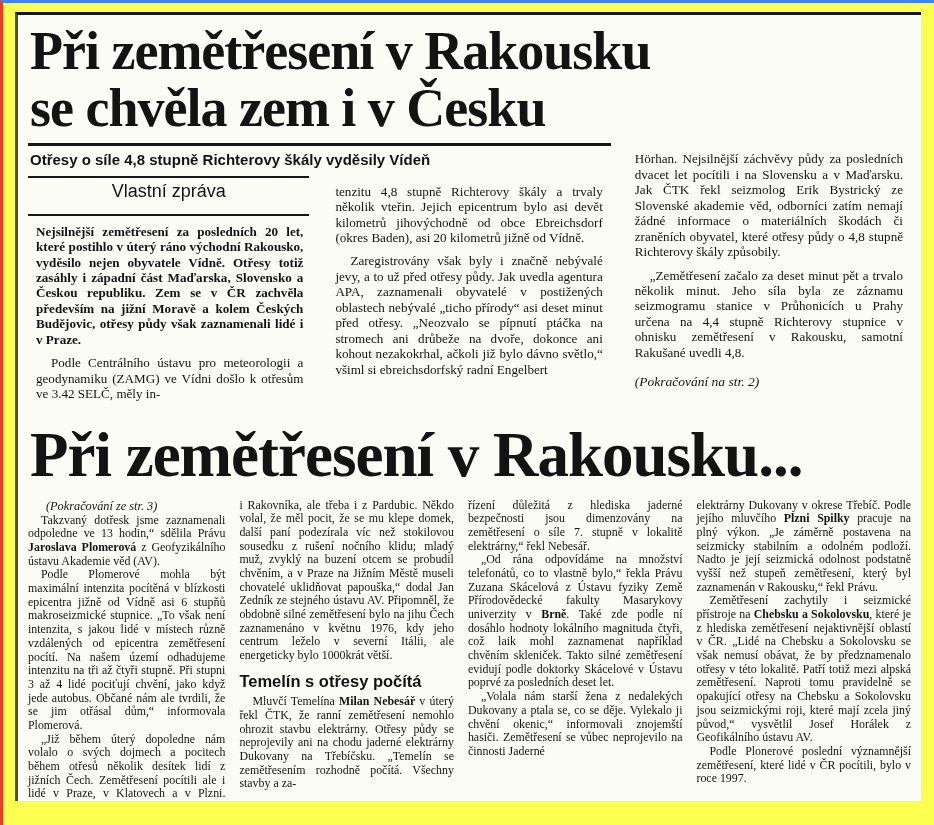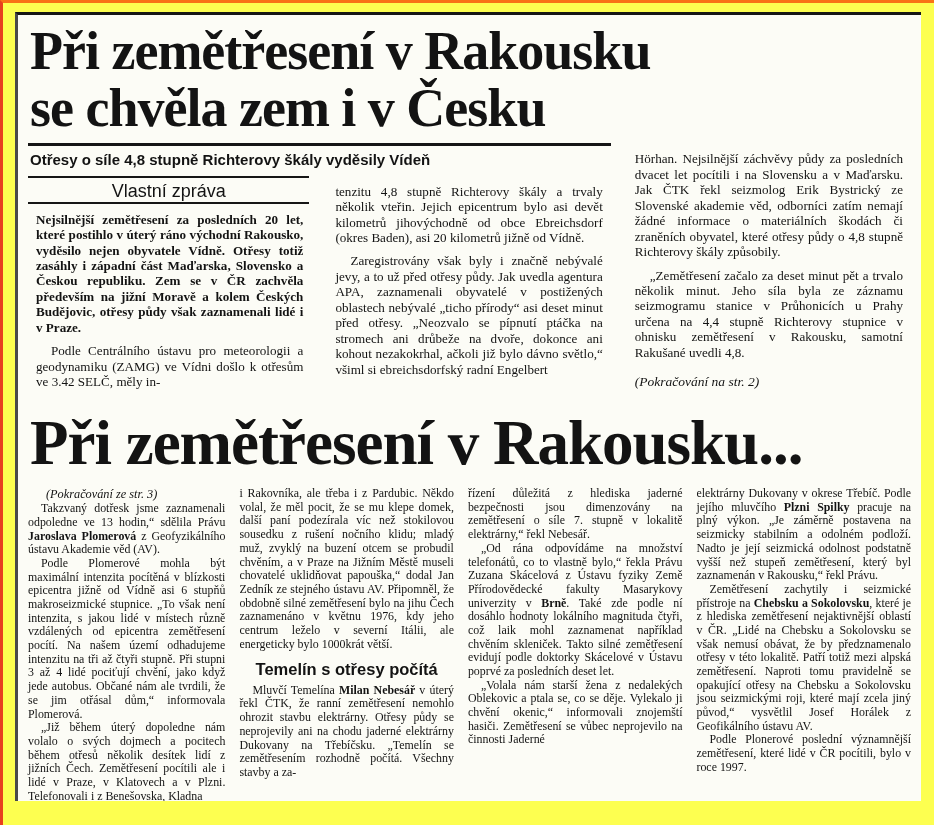--- a/index.html
+++ b/index.html
@@ -1,19 +1,19 @@
 <!DOCTYPE html>
 <html lang="cs"><head>
 <meta charset="utf-8">
 <style>
   html, body { margin: 0; padding: 0; background: #e9e9e9; }
   .frame {
     width: 934px; height: 825px; box-sizing: border-box;
     background: #fdff50;
-    border-top: 3px solid #f97316;
+    border-top: 3px solid #3b82f6;
     border-left: 3px solid #e8401e;
     padding: 9px 13px 24px 12px;
   }
   .paper {
     width: 100%; height: 100%; box-sizing: border-box;
     background: #fcfcf6;
     border-top: 3px solid #161616;
     border-left: 3px solid #4a4a4a;
     padding: 6px 10px 4px 10px;
     overflow: hidden;
@@ -31,21 +31,21 @@
     font-family: "Liberation Sans", "DejaVu Sans", sans-serif;
     font-weight: bold; font-size: 15px; line-height: 1.15;
     padding: 2px 0 7px 2px;
   }
   .top-2cols { display: flex; gap: 16px; }
   .tcol { flex: 1; min-width: 0; }
   .kicker-box {
     border-top: 2px solid #161616; border-bottom: 2px solid #161616;
     text-align: center;
     font-family: "Liberation Sans", "DejaVu Sans", sans-serif;
-    font-size: 18px; padding: 3px 0 0 0; margin: 0 2px 7px 0;
+    font-size: 18px; padding: 3px 0 12px 0; margin: 0 2px 7px 0;
   }
   .bt p {
     font-size: 13.1px; line-height: 1.18; text-align: justify;
     margin: 8px; text-indent: 15px;
   }
   .bt p.noindent { text-indent: 0; }
   .bt p.lead { font-weight: bold; }
   .continuation {
     font-style: italic; text-align: center; text-indent: 0 !important;
     margin-top: 14px !important; font-size: 13.5px !important;
@@ -63,21 +63,20 @@
   }
   .bt2 p.noindent { text-indent: 0; }
   .continued {
     font-style: italic; text-align: left; text-indent: 18px !important;
     font-size: 12.3px !important; margin-bottom: 1px !important;
   }
   .colhead {
     font-family: "Liberation Sans", "DejaVu Sans", sans-serif;
     font-weight: bold; font-size: 16.5px; line-height: 1.12;
     margin: 9px 0 5px 0;
-    text-align: center;
   }
   .footer {
     font-family: "Liberation Sans", "DejaVu Sans", sans-serif;
     font-weight: bold; font-size: 21px; letter-spacing: 0.5px;
     margin: 8px 0 0 4px;
   }
 </style>
 </head>
 <body>
 
@@ -123,21 +122,21 @@
         <div class="footer">PRÁVO 12.7.2000</div>
       </div>
       <div class="bcol bt2">
         <p class="noindent">i Rakovníka, ale třeba i z Pardubic. Někdo volal, že měl pocit, že se mu klepe domek, další paní podezírala víc než stokilovou sousedku z rušení nočního klidu; mladý muž, zvyklý na buzení otcem se probudil chvěním, a v Praze na Jižním Městě museli chovatelé uklidňovat papouška,“ dodal Jan Zedník ze stejného ústavu AV. Připomněl, že obdobně silné zemětřesení bylo na jihu Čech zaznamenáno v květnu 1976, kdy jeho centrum leželo v severní Itálii, ale energeticky bylo 1000krát větší.</p>
         <div class="colhead">Temelín s otřesy počítá</div>
         <p>Mluvčí Temelína <b>Milan Nebesář</b> v úterý řekl ČTK, že ranní zemětřesení nemohlo ohrozit stavbu elektrárny. Otřesy půdy se neprojevily ani na chodu jaderné elektrárny Dukovany na Třebíčsku. „Temelín se zemětřesením rozhodně počítá. Všechny stavby a za-</p>
       </div>
       <div class="bcol bt2">
         <p class="noindent">řízení důležitá z hlediska jaderné bezpečnosti jsou dimenzovány na zemětřesení o síle 7. stupně v lokalitě elektrárny,“ řekl Nebesář.</p>
         <p>„Od rána odpovídáme na množství telefonátů, co to vlastně bylo,“ řekla Právu Zuzana Skácelová z Ústavu fyziky Země Přírodovědecké fakulty Masarykovy univerzity v <b>Brně</b>. Také zde podle ní dosáhlo hodnoty lokálního magnituda čtyři, což laik mohl zaznamenat například chvěním skleniček. Takto silné zemětřesení evidují podle doktorky Skácelové v Ústavu poprvé za posledních deset let.</p>
-        <p>„Volala nám starší žena z nedalekých Oblekovic a ptala se, co se děje. Vylekalo ji chvění okenic,“ informovali znojemští hasiči. Zemětřesení se vůbec neprojevilo na činnosti Jaderné</p>
+        <p>„Volala nám starší žena z nedalekých Dukovany a ptala se, co se děje. Vylekalo ji chvění okenic,“ informovali znojemští hasiči. Zemětřesení se vůbec neprojevilo na činnosti Jaderné</p>
       </div>
       <div class="bcol bt2">
         <p class="noindent">elektrárny Dukovany v okrese Třebíč. Podle jejího mluvčího <b>Plzni Spilky</b> pracuje na plný výkon. „Je záměrně postavena na seizmicky stabilním a odolném podloží. Nadto je její seizmická odolnost podstatně vyšší než stupeň zemětřesení, který byl zaznamenán v Rakousku,“ řekl Právu.</p>
         <p>Zemětřesení zachytily i seizmické přístroje na <b>Chebsku a Sokolovsku</b>, které je z hlediska zemětřesení nejaktivnější oblastí v ČR. „Lidé na Chebsku a Sokolovsku se však nemusí obávat, že by předznamenalo otřesy v této lokalitě. Patří totiž mezi alpská zemětřesení. Naproti tomu pravidelně se opakující otřesy na Chebsku a Sokolovsku jsou seizmickými roji, které mají zcela jiný původ,“ vysvětlil Josef Horálek z Geofikálního ústavu AV.</p>
         <p>Podle Plonerové poslední významnější zemětřesení, které lidé v ČR pocítili, bylo v roce 1997.</p>
       </div>
     </div>
 
   </div>
 </div>

